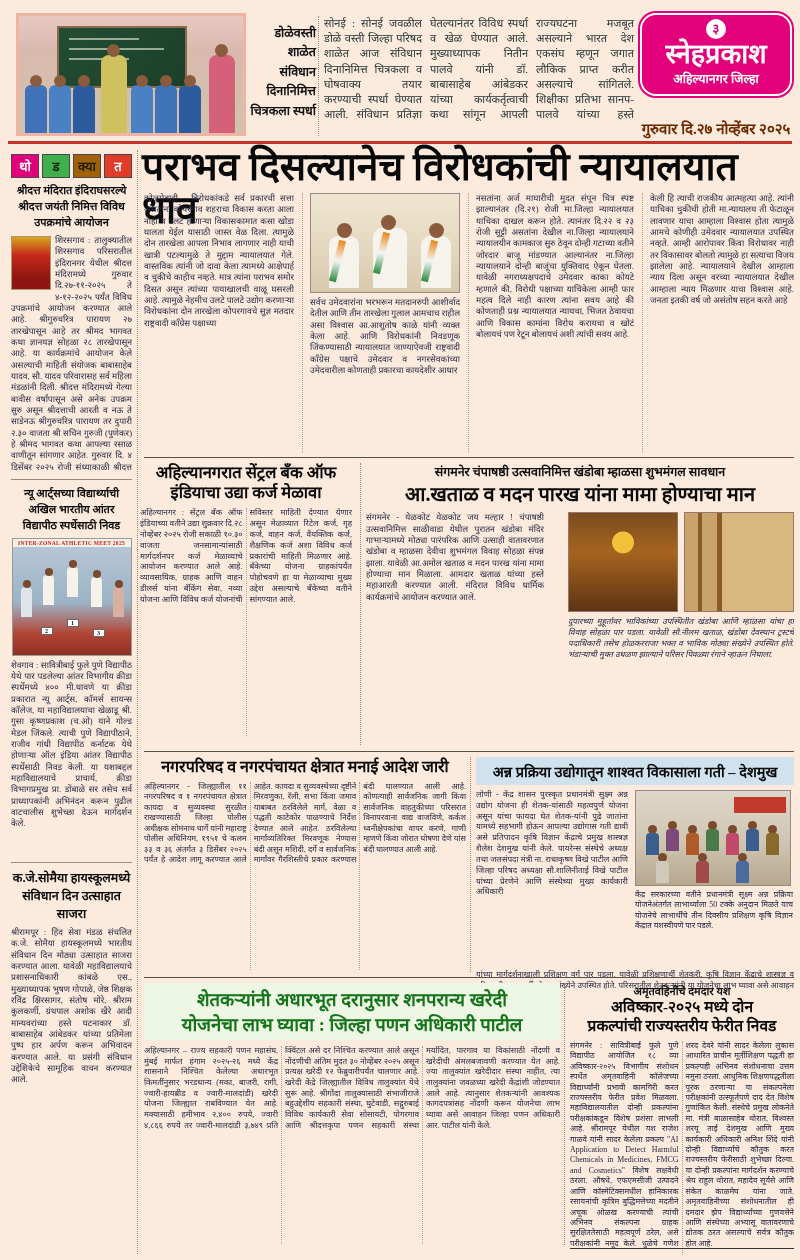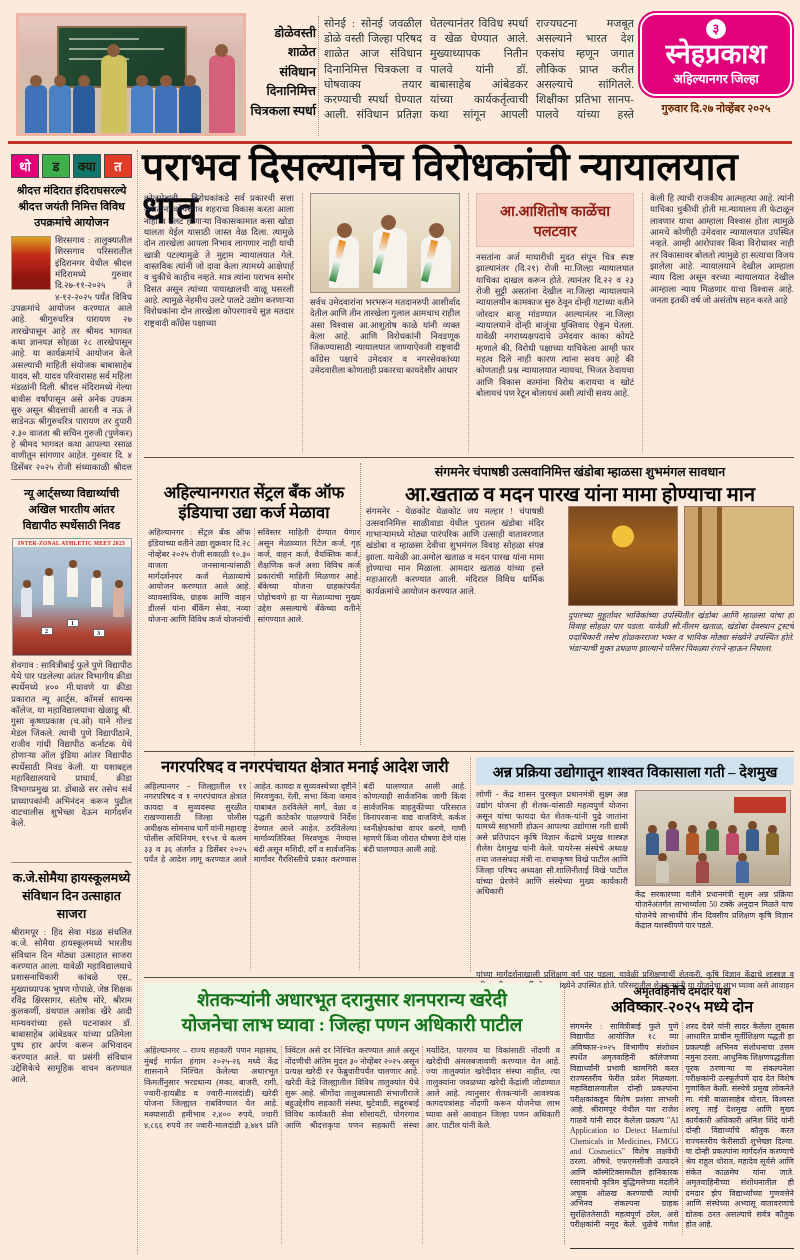--- a/index.html
+++ b/index.html
@@ -21,21 +21,21 @@
   .kid::before { content:""; position:absolute; left:5px; top:-10px; width:12px; height:12px; border-radius:50%; background:#8a5b3c; }
   .teacher { position:absolute; width:26px; height:78px; border-radius:8px 8px 0 0; }
   .teacher::before { content:""; position:absolute; left:6px; top:-11px; width:13px; height:13px; border-radius:50%; background:#8a5b3c; }
   .top-caption { left:250px; top:24px; width:66px; font-weight:bold; font-size:12.5px; line-height:1.55; text-align:right; color:#101010; }
   .top-cols { left:324px; top:16px; width:310px; height:120px; font-size:11px; line-height:1.38; color:#233; column-count:3; column-gap:8px; text-align:justify; overflow:hidden; }
   .masthead { left:640px; top:13px; width:152px; text-align:center; }
   .mast-box { background:#e2017b; border:2px solid #fff; box-shadow:0 0 0 2px #e2017b; border-radius:16px; padding:4px 4px 7px; }
   .issue-circle { width:20px; height:20px; margin:0 auto 1px; background:#fff; color:#e2017b; border-radius:50%; font-weight:bold; font-size:13px; line-height:20px; }
   .mast-title { color:#fff; font-weight:bold; font-size:27px; line-height:1.05; }
   .mast-sub { color:#fff; font-weight:bold; font-size:12.5px; margin-top:2px; }
-  .date-line { margin-top:4px; font-weight:bold; font-size:11px; color:#6b2a00; }
+  .date-line { margin-top:22px; font-weight:bold; font-size:15px; color:#6b2a00; }
   .red-rule { left:8px; top:141px; width:784px; height:3px; background:#c23327; position:absolute; }
 
   
   .rail { left:8px; top:150px; width:130px; height:1104px; padding:4px 5px 0 3px; border-right:1px dotted #a08575; overflow:hidden; }
   .tiles { display:flex; gap:3px; margin-bottom:5px; }
   .tile { flex:1; height:24px; text-align:center; font-weight:bold; font-size:13px; line-height:24px; border:1px solid #4a4a4a; }
   .brief-h { font-weight:bold; font-size:11px; line-height:1.45; text-align:center; color:#0d0d0d; margin:3px 0 4px; }
   .rail-sep { border:none; border-top:1px solid #9b8878; margin:6px 0; }
   .deity-img { float:left; width:40px; height:54px; margin:1px 4px 2px 0; background:linear-gradient(180deg,#d9a520 0%,#c42a1a 35%,#8e1510 80%); border:1px solid #a97; }
   .podium-img { width:120px; height:118px; margin:2px auto 4px; border:1px solid #999; position:relative; background:linear-gradient(180deg,#b8c8d8 0%,#9db3c6 55%,#b24433 82%,#8f2f22 100%); overflow:hidden; }
@@ -104,21 +104,21 @@
     </div>
     <div class="date-line">गुरुवार दि.२७ नोव्हेंबर २०२५</div>
   </div>
 
   <div class="red-rule"></div>
 
   <div class="abs rail">
     <div class="tiles">
       <div class="tile" style="background:#e2017b;color:#fff;">थो</div>
       <div class="tile" style="background:#3fae4c;color:#10220f;">ड</div>
-      <div class="tile" style="background:#0f766e;color:#221f00;">क्या</div>
+      <div class="tile" style="background:#a16207;color:#221f00;">क्या</div>
       <div class="tile" style="background:#e23b28;color:#fff;">त</div>
     </div>
 
     <div class="brief-h">श्रीदत्त मंदिरात इंदिराघसरल्ये श्रीदत्त जयंती निमित्त विविध उपक्रमांचे आयोजन</div>
     <div class="body-txt" style="height:238px;overflow:hidden;">
       <span class="deity-img"></span><span>शिरसगाव : तालुक्यातील शिरसगाव परिसरातील इंदिरानगर येथील श्रीदत्त मंदिरामध्ये गुरुवार दि.२७-११-२०२५ ते ४-१२-२०२५ पर्यंत विविध उपक्रमांचे आयोजन करण्यात आले आहे. श्रीगुरुचरित्र पारायण २७ तारखेपासून आहे तर श्रीमद भागवत कथा ज्ञानयज्ञ सोहळा २८ तारखेपासून आहे. या कार्यक्रमांचे आयोजन केले असल्याची माहिती संयोजक बाबासाहेब यादव, सौ. यादव परिवारासह सर्व महिला मंडळांनी दिली. श्रीदत्त मंदिरामध्ये गेल्या बावीस वर्षांपासून असे अनेक उपक्रम सुरु असून श्रीदत्ताची आरती व नऊ ते साडेनऊ श्रीगुरुचरित्र पारायण तर दुपारी २.३० वाजता श्री सचिन गुरुजी (पुणेकर) हे श्रीमद भागवत कथा आपल्या रसाळ वाणीतून सांगणार आहेत. गुरुवार दि. ४ डिसेंबर २०२५ रोजी संध्याकाळी श्रीदत्त जन्मोत्सव त्यानंतर महाप्रसादाचे आयोजन करण्यात आले असून या कार्यक्रमात सर्वांनी सहभागी होण्याचे आवाहन संयोजकांनी केले.</span>
     </div>
     <hr class="rail-sep">
 
     <div class="brief-h">न्यू आर्ट्सच्या विद्यार्थ्याची अखिल भारतीय आंतर विद्यापीठ स्पर्धेसाठी निवड</div>
@@ -146,38 +146,37 @@
     <div class="lead-col body-txt">कोळपेवाडी - विरोधकांकडे सर्व प्रकारची सत्ता असतांना कोपरगाव शहराचा विकास करता आला नाही व उलट होणाऱ्या विकासकामात कसा खोडा घालता येईल यासाठी जास्त वेळ दिला. त्यामुळे दोन तारखेला आपला निभाव लागणार नाही याची खात्री पटल्यामुळे ते मुद्दाम न्यायालयात गेले. वास्तविक त्यांनी जो दावा केला त्यामध्ये आक्षेपार्ह व चुकीचे काहीच नव्हते. मात्र त्यांना पराभव समोर दिसत असून त्यांच्या पायाखालची वाळू घसरली आहे. त्यामुळे नेहमीच उलटे पालटे उद्योग करणाऱ्या विरोधकांना दोन तारखेला कोपरगावचे सुज्ञ मतदार राष्ट्रवादी काँग्रेस पक्षाच्या</div>
     <div class="lead-col">
       <div class="lead-photo">
         <div class="leader" style="left:18px;top:42px;"></div>
         <div class="leader" style="left:62px;top:34px;width:34px;height:60px;"></div>
         <div class="leader" style="left:110px;top:42px;"></div>
       </div>
       <div class="body-txt">सर्वच उमेदवारांना भरभरून मतदानरुपी आशीर्वाद देतील आणि तीन तारखेला गुलाल आमचाच राहील असा विश्वास आ.आशुतोष काळे यांनी व्यक्त केला आहे. आणि विरोधकांनी निवडणूक जिंकण्यासाठी न्यायालयात जाण्याऐवजी राष्ट्रवादी काँग्रेस पक्षाचे उमेदवार व नगरसेवकांच्या उमेदवारीला कोणताही प्रकारचा कायदेशीर आधार</div>
     </div>
     <div class="lead-col">
-      <div class="subhead-box">आ.आशितोष काळेंचा पलटवार</div>
       <div class="body-txt">नसतांना अर्ज माघारीची मुदत संपून चित्र स्पष्ट झाल्यानंतर (दि.२१) रोजी मा.जिल्हा न्यायालयात याचिका दाखल करून होते. त्यानंतर दि.२२ व २३ रोजी सुट्टी असतांना देखील ना.जिल्हा न्यायालयाने न्यायालयीन कामकाज सुरु ठेवून दोन्ही गटाच्या वतीने जोरदार बाजू मांडण्यात आल्यानंतर ना.जिल्हा न्यायालयाने दोन्ही बाजूंचा युक्तिवाद ऐकून घेतला. यावेळी नगराध्यक्षपदाचे उमेदवार काका कोयटे म्हणाले की, विरोधी पक्षाच्या याचिकेला आम्ही फार महत्व दिले नाही कारण त्यांना सवय आहे की कोणताही प्रश्न न्यायालयात न्यायचा, भिजत ठेवायचा आणि विकास कामांना विरोध करायचा व खोटं बोलायचं पण रेटून बोलायचं अशी त्यांची सवय आहे.</div>
     </div>
     <div class="lead-col body-txt">केली हि त्याची राजकीय आत्महत्या आहे. त्यांनी याचिका चुकीची होती मा.न्यायालय ती फेटाळून लावणार याचा आम्हाला विश्वास होता त्यामुळे आमचे कोणीही उमेदवार न्यायालयात उपस्थित नव्हते. आम्ही आरोपावर किंवा विरोधावर नाही तर विकासावर बोलतो त्यामुळे हा सत्याचा विजय झालेला आहे. न्यायालयाने देखील आम्हाला न्याय दिला असून वरच्या न्यायालयात देखील आम्हाला न्याय मिळणार याचा विश्वास आहे. जनता इतकी वर्ष जो असंतोष सहन करते आहे</div>
   </div>
 
   <div class="hrule" style="left:144px;top:457px;width:650px;"></div>
 
-  <div class="abs" style="left:148px;top:463px;width:212px;margin-top:20px;">
+  <div class="abs" style="left:140px;top:463px;width:212px;">
     <div class="sec-h" style="font-size:16.5px;">अहिल्यानगरात सेंट्रल बँक ऑफ इंडियाचा उद्या कर्ज मेळावा</div>
     <div class="body-txt cols2" style="margin-top:5px;height:228px;overflow:hidden;font-size:8.2px;">अहिल्यानगर : सेंट्रल बँक ऑफ इंडियाच्या वतीने उद्या शुक्रवार दि.२८ नोव्हेंबर २०२५ रोजी सकाळी १०.३० वाजता जनसामान्यांसाठी मार्गदर्शनपर कर्ज मेळाव्याचे आयोजन करण्यात आले आहे. व्यावसायिक, ग्राहक आणि वाहन डीलर्स यांना बँकिंग सेवा, नव्या योजना आणि विविध कर्ज योजनांची सविस्तर माहिती देण्यात येणार असून मेळाव्यात रिटेल कर्ज, गृह कर्ज, वाहन कर्ज, वैयक्तिक कर्ज, शैक्षणिक कर्ज अशा विविध कर्ज प्रकारांची माहिती मिळणार आहे. बँकेच्या योजना ग्राहकांपर्यंत पोहोचवणे हा या मेळाव्याचा मुख्य उद्देश असल्याचे बँकेच्या वतीने सांगण्यात आले.</div>
   </div>
   <div class="vrule" style="left:360px;top:463px;height:282px;"></div>
 
   <div class="abs" style="left:366px;top:463px;width:428px;">
     <div class="kicker" style="font-size:12.5px;">संगमनेर चंपाषष्ठी उत्सवानिमित्त खंडोबा म्हाळसा शुभमंगल सावधान</div>
     <div class="sec-h" style="font-size:20px;margin-top:2px;">आ.खताळ व मदन पारख यांना मामा होण्याचा मान</div>
-    <div style="display:flex;gap:24px;">
+    <div style="display:flex;gap:24px;margin-top:6px;">
       <div class="body-txt" style="width:188px;height:218px;overflow:hidden;">संगमनेर - येळकोट येळकोट जय मल्हार ! चंपाषष्ठी उत्सवानिमित्त साळीवाडा येथील पुरातन खंडोबा मंदिर गाभाऱ्यामध्ये मोठ्या पारंपरिक आणि उत्साही वातावरणात खंडोबा व म्हाळसा देवीचा शुभमंगल विवाह सोहळा संपन्न झाला. यावेळी आ.अमोल खताळ व मदन पारख यांना मामा होण्याचा मान मिळाला. आमदार खताळ यांच्या हस्ते महाआरती करण्यात आली. मंदिरात विविध धार्मिक कार्यक्रमांचे आयोजन करण्यात आले.</div>
       <div style="width:232px;font-style:italic;">
         <div style="display:flex;gap:6px;">
           <div class="temple-photo"></div>
           <div class="temple-photo b"></div>
         </div>
         <div class="body-txt" style="margin-top:5px;height:108px;overflow:hidden;font-size:8.2px;">दुपारच्या मुहूर्तावर भाविकांच्या उपस्थितीत खंडोबा आणि म्हाळसा यांचा हा विवाह सोहळा पार पडला. यावेळी सौ.नीलम खताळ, खंडोबा देवस्थान ट्रस्टचे पदाधिकारी तसेच होळकरराजा भक्त व भाविक मोठ्या संख्येने उपस्थित होते. भंडाऱ्याची मुक्त उधळण झाल्याने परिसर पिवळ्या रंगाने न्हाऊन निघाला.</div>
       </div>
     </div>
   </div>
@@ -229,17 +228,18 @@
   <div class="abs" style="left:144px;top:983px;width:416px;">
     <div class="green-h" style="font-size:18.5px;padding:3px 2px 0;">शेतकऱ्यांनी अधारभूत दरानुसार शनपरान्य खरेदी</div>
     <div class="green-h" style="font-size:18.5px;padding:0 2px 4px;">योजनेचा लाभ घ्यावा : जिल्हा पणन अधिकारी पाटील</div>
     <div class="body-txt cols3" style="margin-top:6px;height:198px;overflow:hidden;font-size:8.1px;">अहिल्यानगर – राज्य सहकारी पणन महासंघ, मुंबई मार्फत हंगाम २०२५-२६ मध्ये केंद्र शासनाने निश्चित केलेल्या अधारभूत किमतींनुसार भरडधान्य (मका, बाजरी, रागी, ज्वारी-हायब्रीड व ज्वारी-मालदांडी) खरेदी योजना जिल्ह्यात राबविण्यात येत आहे. मक्यासाठी हमीभाव २,४०० रुपये, ज्वारी ४,८६६ रुपये तर ज्वारी-मालदांडी ३,७४९ प्रति क्विंटल असे दर निश्चित करण्यात आले असून नोंदणीची अंतिम मुदत ३० नोव्हेंबर २०२५ असून प्रत्यक्ष खरेदी १२ फेब्रुवारीपर्यंत चालणार आहे. खरेदी केंद्रे जिल्ह्यातील विविध तालुक्यांत येथे सुरू आहे. श्रीगोंदा तालुक्यासाठी संभाजीराजे बहुउद्देशीय सहकारी संस्था, घुटेवाडी, सद्गुरुबाई विविध कार्यकारी सेवा सोसायटी, पोगरगाव आणि श्रीदत्तकृपा पणन सहकारी संस्था मर्यादित, पारगाव या विकांसाठी नोंदणी व खरेदीची अंमलबजावणी करण्यात येत आहे. ज्या तालुक्यांत खरेदीदार संस्था नाहीत, त्या तालुक्यांना जवळच्या खरेदी केंद्रांशी जोडण्यात आले आहे. त्यानुसार शेतकऱ्यांनी आवश्यक कागदपत्रांसह नोंदणी करून योजनेचा लाभ घ्यावा असे आवाहन जिल्हा पणन अधिकारी आर. पाटील यांनी केले.</div>
   </div>
   <div class="vrule" style="left:564px;top:983px;height:262px;"></div>
 
   <div class="abs" style="left:570px;top:983px;width:224px;">
     <div class="kicker" style="font-size:11px;">अमृतवहिनींचे दमदार यश</div>
     <div class="sec-h" style="font-size:15.5px;">अविष्कार-२०२५ मध्ये दोन</div>
+    <div class="sec-h" style="font-size:15.5px;">प्रकल्पांची राज्यस्तरीय फेरीत निवड</div>
     <div class="body-txt cols2" style="margin-top:5px;height:214px;overflow:hidden;font-size:7.9px;">संगमनेर : सावित्रीबाई फुले पुणे विद्यापीठ आयोजित १८ व्या अविष्कार-२०२५ विभागीय संशोधन स्पर्धेत अमृतवाहिनी कॉलेजच्या विद्यार्थ्यांनी प्रभावी कामगिरी करत राज्यस्तरीय फेरीत प्रवेश मिळवला. महाविद्यालयातील दोन्ही प्रकल्पांना परीक्षकांकडून विशेष प्रशंसा लाभली आहे. श्रीरामपूर येथील यश राजेश गाळवे यांनी सादर केलेला प्रकल्प "AI Application to Detect Harmful Chemicals in Medicines, FMCG and Cosmetics" विशेष लक्षवेधी ठरला. औषधे, एफएमसीजी उत्पादने आणि कॉस्मेटिक्समधील हानिकारक रसायनांची कृत्रिम बुद्धिमत्तेच्या मदतीने अचूक ओळख करण्याची त्यांची अभिनव संकल्पना ग्राहक सुरक्षिततेसाठी महत्वपूर्ण ठरेल, असे परीक्षकांनी नमूद केले. धुळेचे गणेश शरद देवरे यांनी सादर केलेला लुकास आधारित प्राचीन मूर्तीशिक्षण पद्धती हा प्रकल्पही अभिनव संशोधनाचा उत्तम नमुना ठरला. आधुनिक शिक्षणपद्धतीला पूरक ठरणाऱ्या या संकल्पनेला परीक्षकांनी उत्स्फूर्तपणे दाद देत विशेष गुणांकित केली. संस्थेचे प्रमुख लोकनेते मा. मंत्री बाळासाहेब थोरात, विश्वस्त शरयू ताई देशमुख आणि मुख्य कार्यकारी अधिकारी अनिश शिंदे यांनी दोन्ही विद्यार्थ्यांचे कौतुक करत राज्यस्तरीय फेरीसाठी शुभेच्छा दिल्या. या दोन्ही प्रकल्पांना मार्गदर्शन करण्याचे श्रेय राहुल थोरात, महादेव सूर्यसे आणि संकेत काळमेघ यांना जाते. अमृतवाहिनीच्या संशोधनातील ही दमदार झेप विद्यार्थ्यांच्या गुणवत्तेने आणि संस्थेच्या अभ्यासू वातावरणाचे द्योतक ठरत असल्याचे सर्वत्र कौतुक होत आहे.</div>
   </div>
 
   <div class="hrule" style="left:570px;top:1248px;width:224px;background:#333;"></div>
 </div>
 
 </body></html>

